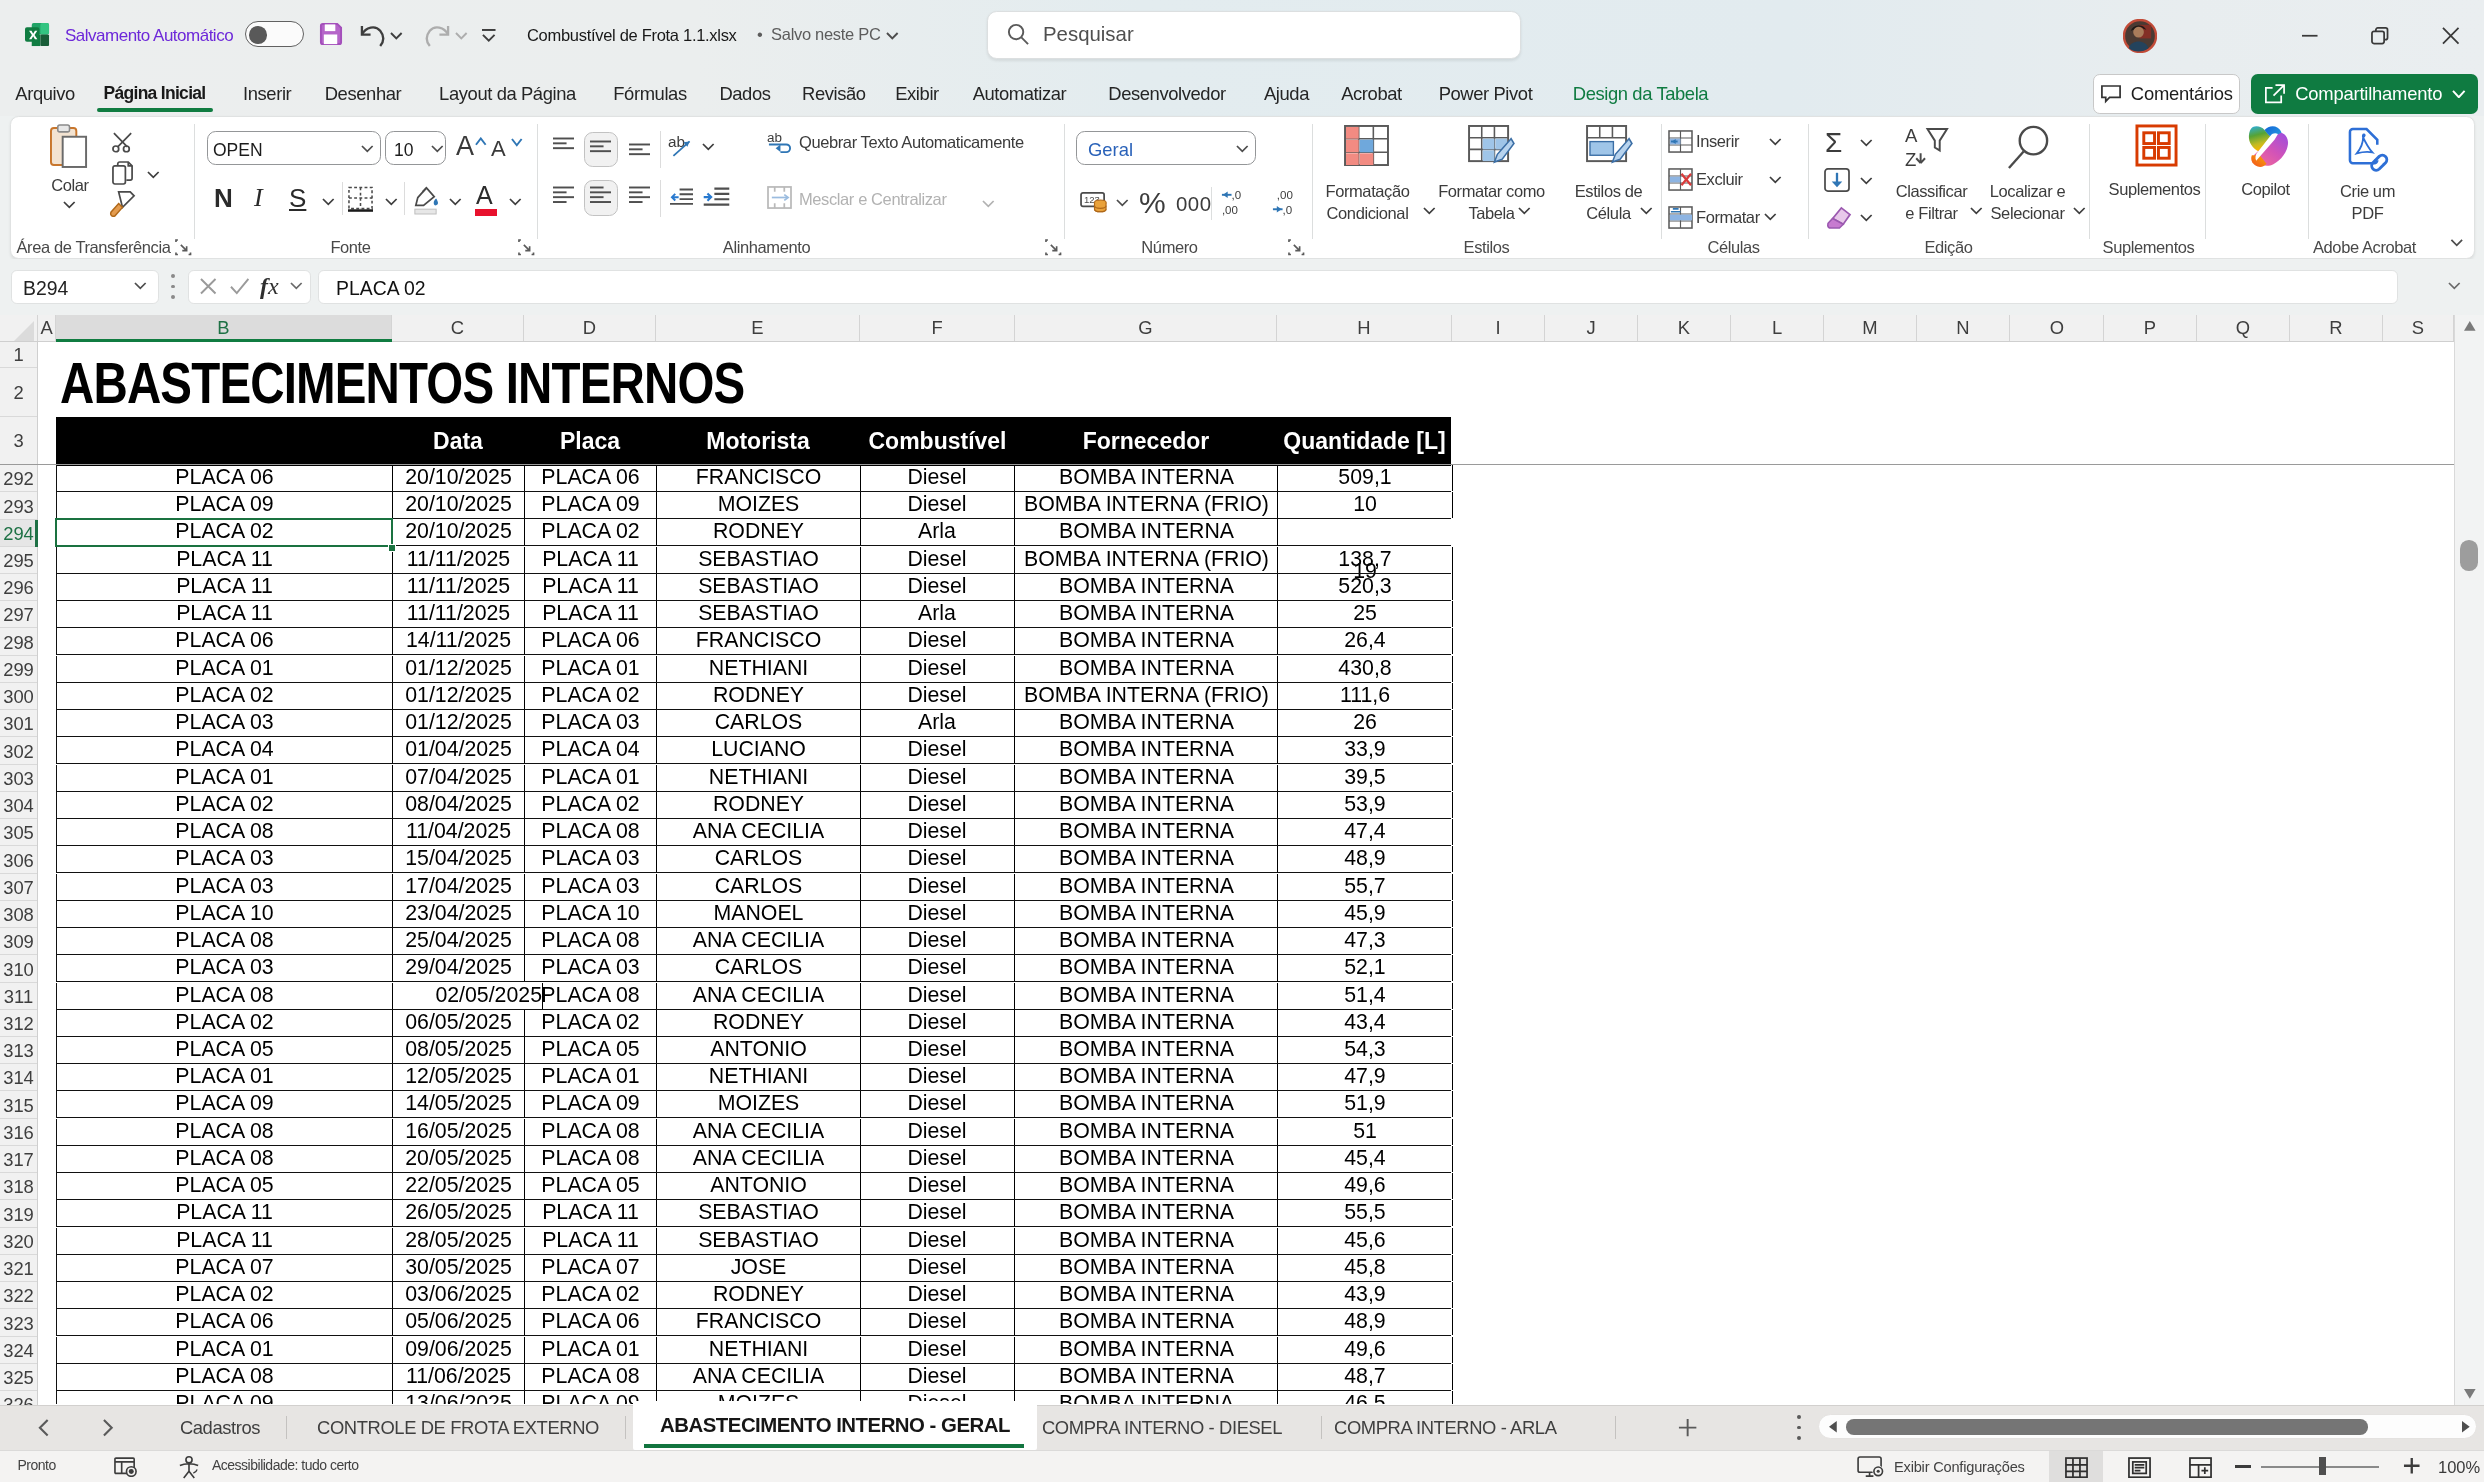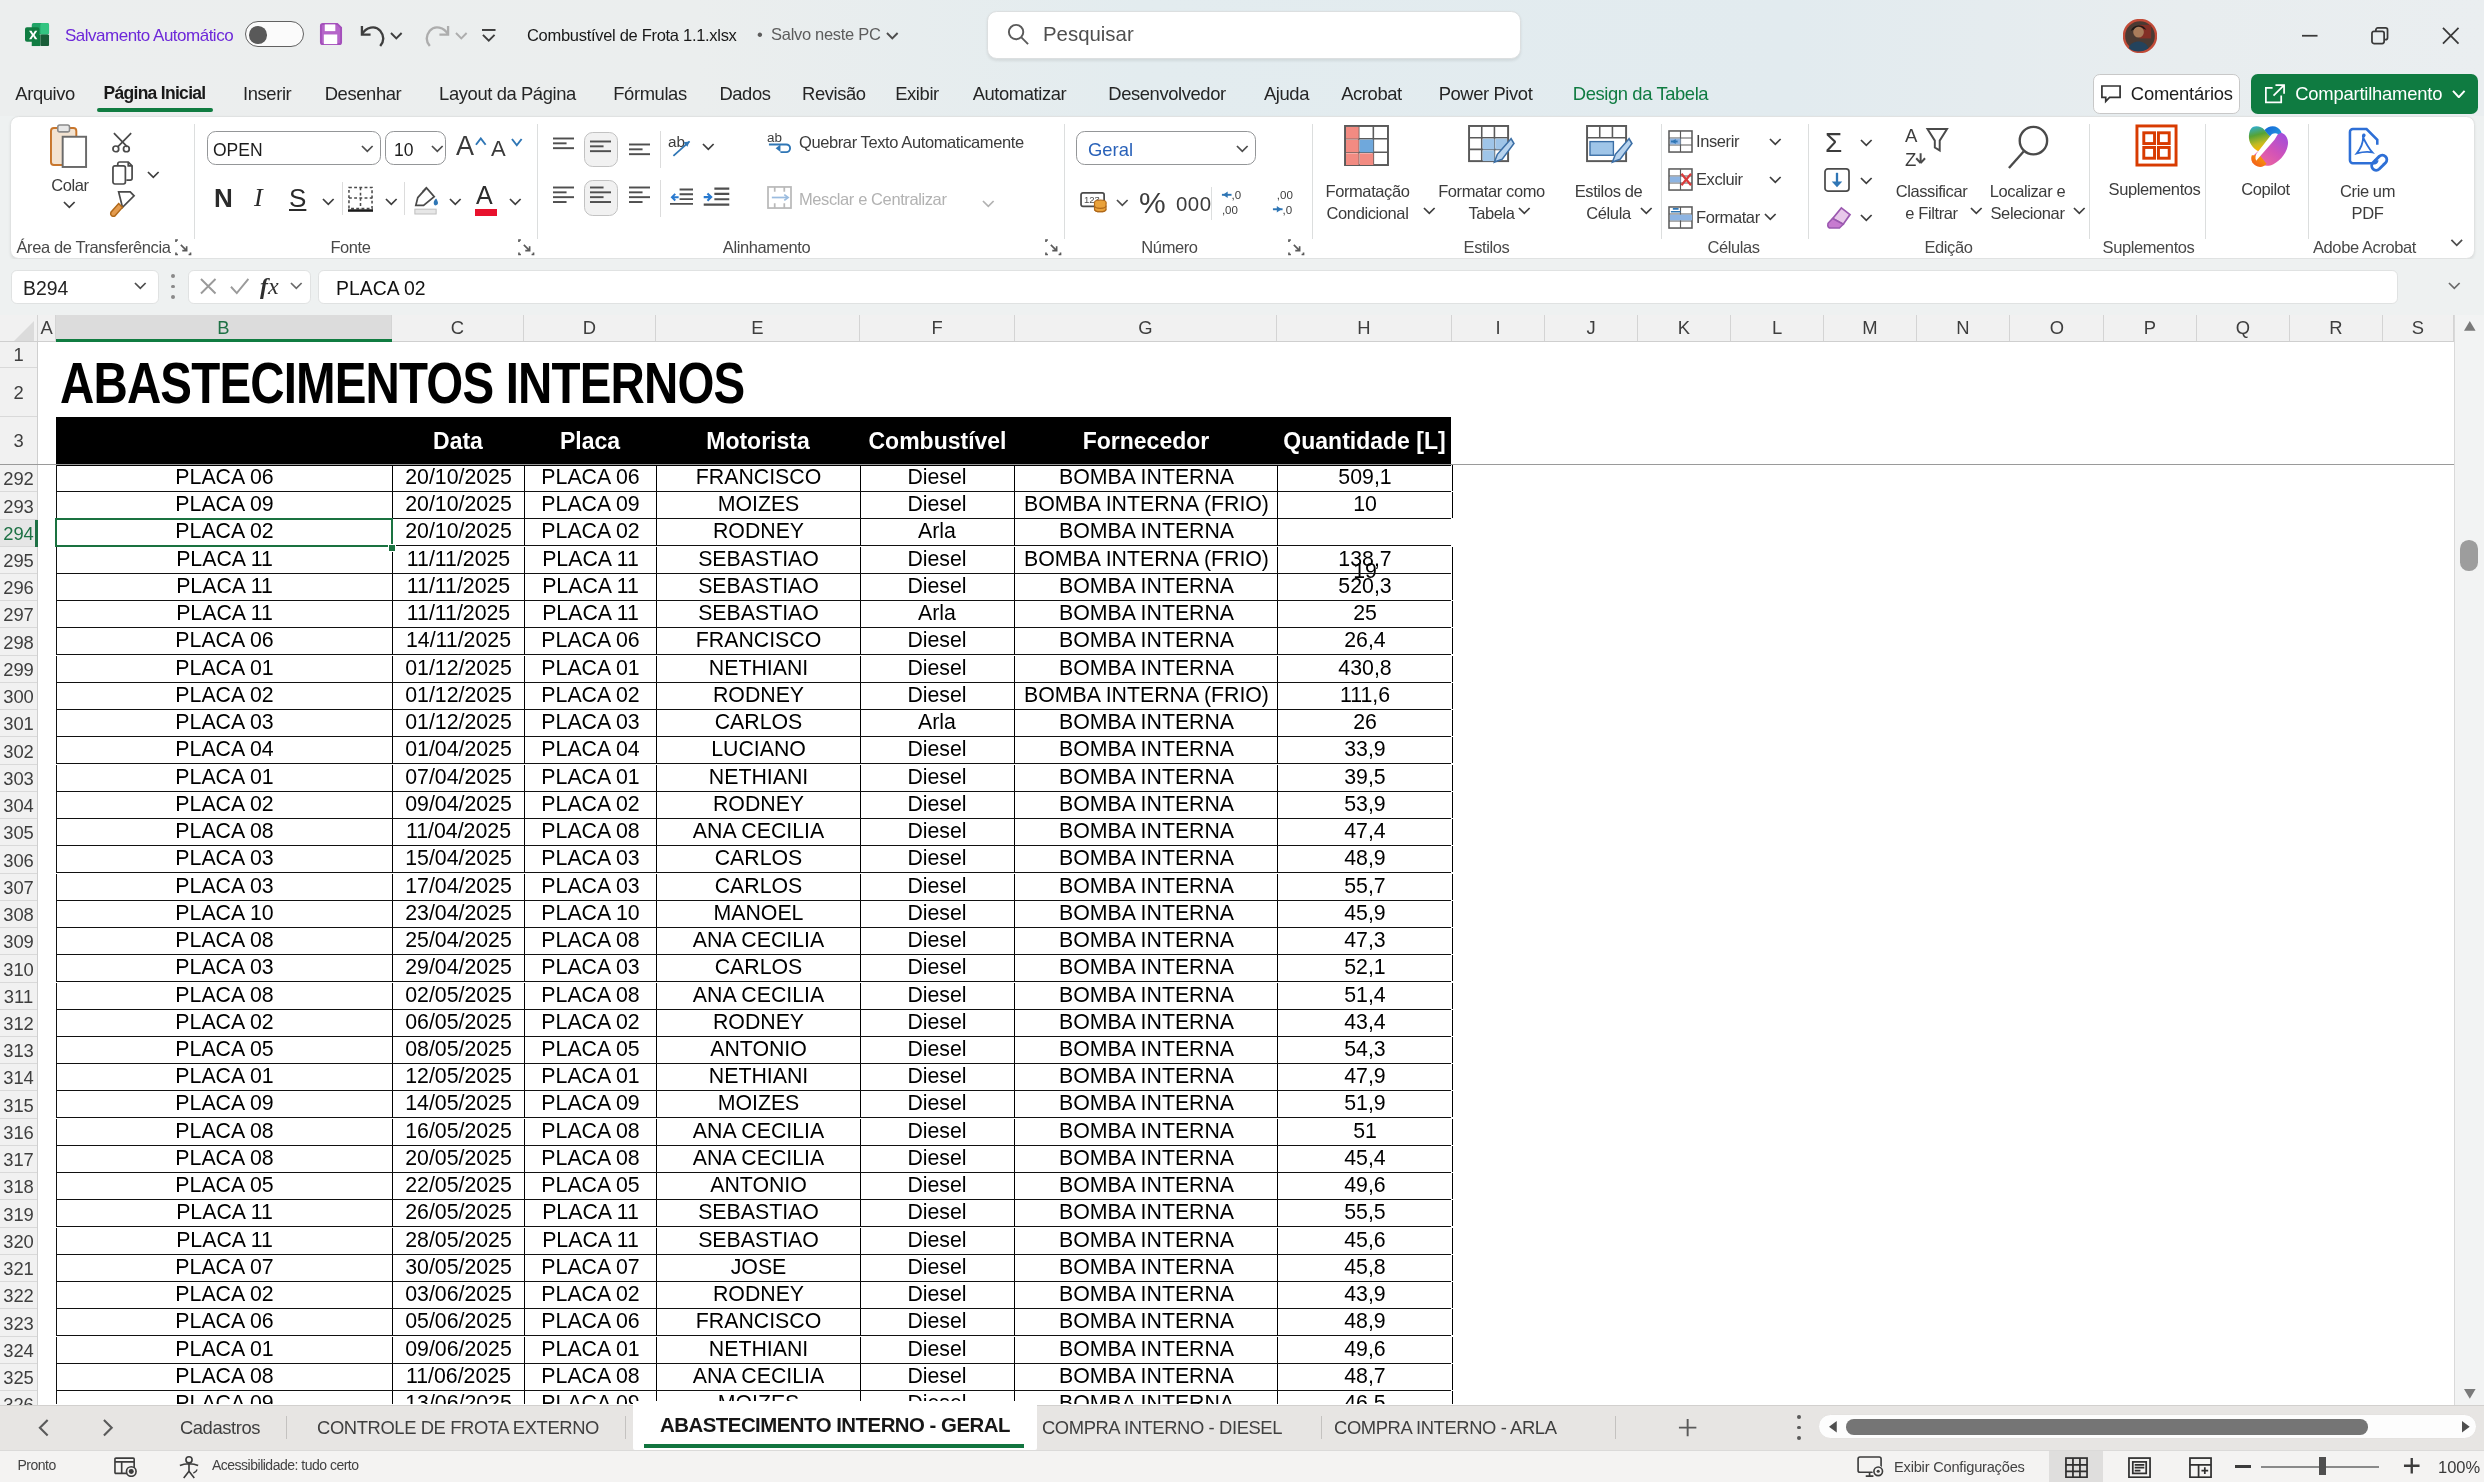--- a/index.html
+++ b/index.html
@@ -728,21 +728,21 @@
 <div class="ab tcell" style="left:0px;width:336px;line-height:25px;">PLACA 01</div>
 <div class="ab tcell" style="left:336px;width:132px;line-height:25px;">07/04/2025</div>
 <div class="ab tcell" style="left:468px;width:132px;line-height:25px;">PLACA 01</div>
 <div class="ab tcell" style="left:600px;width:204px;line-height:25px;">NETHIANI</div>
 <div class="ab tcell" style="left:803px;width:155px;line-height:25px;">Diesel</div>
 <div class="ab tcell" style="left:959px;width:262px;line-height:25px;">BOMBA INTERNA</div>
 <div class="ab tcell" style="left:1221px;width:175px;line-height:25px;">39,5</div>
 </div>
 <div class="ab trow" style="top:327px;height:27px;border-bottom:1.9px solid #111;border-left:1.9px solid #111;">
 <div class="ab tcell" style="left:0px;width:336px;line-height:25px;">PLACA 02</div>
-<div class="ab tcell" style="left:336px;width:132px;line-height:25px;">09/04/2025</div>
+<div class="ab tcell" style="left:336px;width:132px;line-height:25px;">08/04/2025</div>
 <div class="ab tcell" style="left:468px;width:132px;line-height:25px;">PLACA 02</div>
 <div class="ab tcell" style="left:600px;width:204px;line-height:25px;">RODNEY</div>
 <div class="ab tcell" style="left:803px;width:155px;line-height:25px;">Diesel</div>
 <div class="ab tcell" style="left:959px;width:262px;line-height:25px;">BOMBA INTERNA</div>
 <div class="ab tcell" style="left:1221px;width:175px;line-height:25px;">53,9</div>
 </div>
 <div class="ab trow" style="top:354px;height:27px;border-bottom:1.9px solid #111;border-left:1.9px solid #111;">
 <div class="ab tcell" style="left:0px;width:336px;line-height:25px;">PLACA 08</div>
 <div class="ab tcell" style="left:336px;width:132px;line-height:25px;">11/04/2025</div>
 <div class="ab tcell" style="left:468px;width:132px;line-height:25px;">PLACA 08</div>
@@ -791,21 +791,21 @@
 <div class="ab tcell" style="left:0px;width:336px;line-height:25px;">PLACA 03</div>
 <div class="ab tcell" style="left:336px;width:132px;line-height:25px;">29/04/2025</div>
 <div class="ab tcell" style="left:468px;width:132px;line-height:25px;">PLACA 03</div>
 <div class="ab tcell" style="left:600px;width:204px;line-height:25px;">CARLOS</div>
 <div class="ab tcell" style="left:803px;width:155px;line-height:25px;">Diesel</div>
 <div class="ab tcell" style="left:959px;width:262px;line-height:25px;">BOMBA INTERNA</div>
 <div class="ab tcell" style="left:1221px;width:175px;line-height:25px;">52,1</div>
 </div>
 <div class="ab trow" style="top:518px;height:27px;border-bottom:1.9px solid #111;border-left:1.9px solid #111;">
 <div class="ab tcell" style="left:0px;width:336px;line-height:25px;">PLACA 08</div>
-<div class="ab tcell" style="left:336px;width:132px;line-height:25px;">02/05/2025</div>
+<div class="ab tcell" style="left:354px;width:132px;line-height:25px;text-align:right;">02/05/2025</div>
 <div class="ab tcell" style="left:468px;width:132px;line-height:25px;">PLACA 08</div>
 <div class="ab tcell" style="left:600px;width:204px;line-height:25px;">ANA CECILIA</div>
 <div class="ab tcell" style="left:803px;width:155px;line-height:25px;">Diesel</div>
 <div class="ab tcell" style="left:959px;width:262px;line-height:25px;">BOMBA INTERNA</div>
 <div class="ab tcell" style="left:1221px;width:175px;line-height:25px;">51,4</div>
 </div>
 <div class="ab trow" style="top:545px;height:27px;border-bottom:1.9px solid #111;border-left:1.9px solid #111;">
 <div class="ab tcell" style="left:0px;width:336px;line-height:25px;">PLACA 02</div>
 <div class="ab tcell" style="left:336px;width:132px;line-height:25px;">06/05/2025</div>
 <div class="ab tcell" style="left:468px;width:132px;line-height:25px;">PLACA 02</div>

